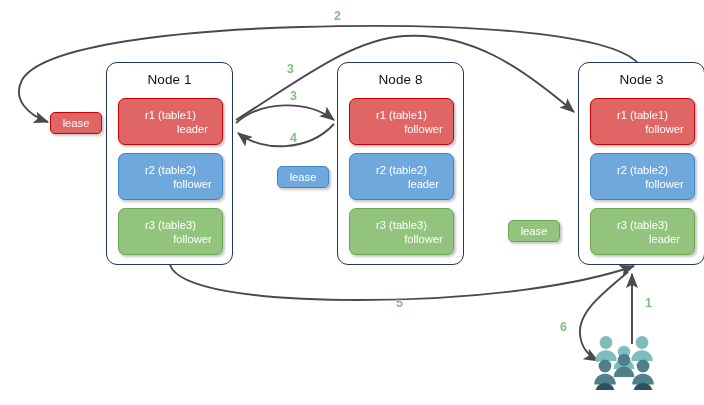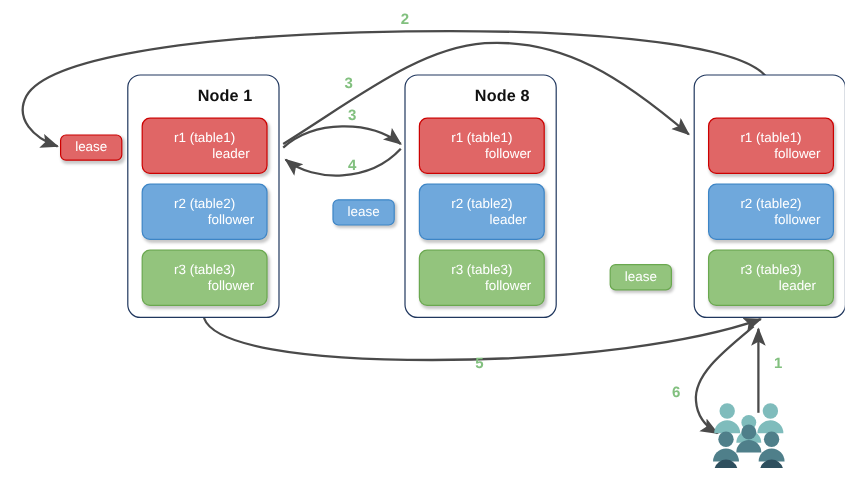--- a/index.html
+++ b/index.html
@@ -33,26 +33,26 @@
     width: 127px;
     height: 203px;
     z-index: 3;
   }
   #node-1 { left: 106px; top: 62px; }
   #node-2 { left: 337px; top: 62px; }
   #node-3 { left: 578px; top: 62px; }
 
   .node-title {
     position: absolute;
-    left: 18px;
+    left: 0;
     top: 9px;
     width: 100%;
     text-align: center;
     font-size: 13.5px;
-    font-weight: bold;
+    font-weight: normal;
     color: #111111;
     letter-spacing: .1px;
   }
 
   .replicas {
     position: absolute;
     left: 11px;
     top: 35px;
     width: 105px;
   }
@@ -181,20 +181,21 @@
         <span class="l2">leader</span>
       </div>
       <div class="replica r-green">
         <span>r3 (table3)</span>
         <span class="l2">follower</span>
       </div>
     </div>
   </div>
 
   <div class="node" id="node-3">
+    <div class="node-title">Node 3</div>
     <div class="replicas">
       <div class="replica r-red">
         <span>r1 (table1)</span>
         <span class="l2">follower</span>
       </div>
       <div class="replica r-blue">
         <span>r2 (table2)</span>
         <span class="l2">follower</span>
       </div>
       <div class="replica r-green">

